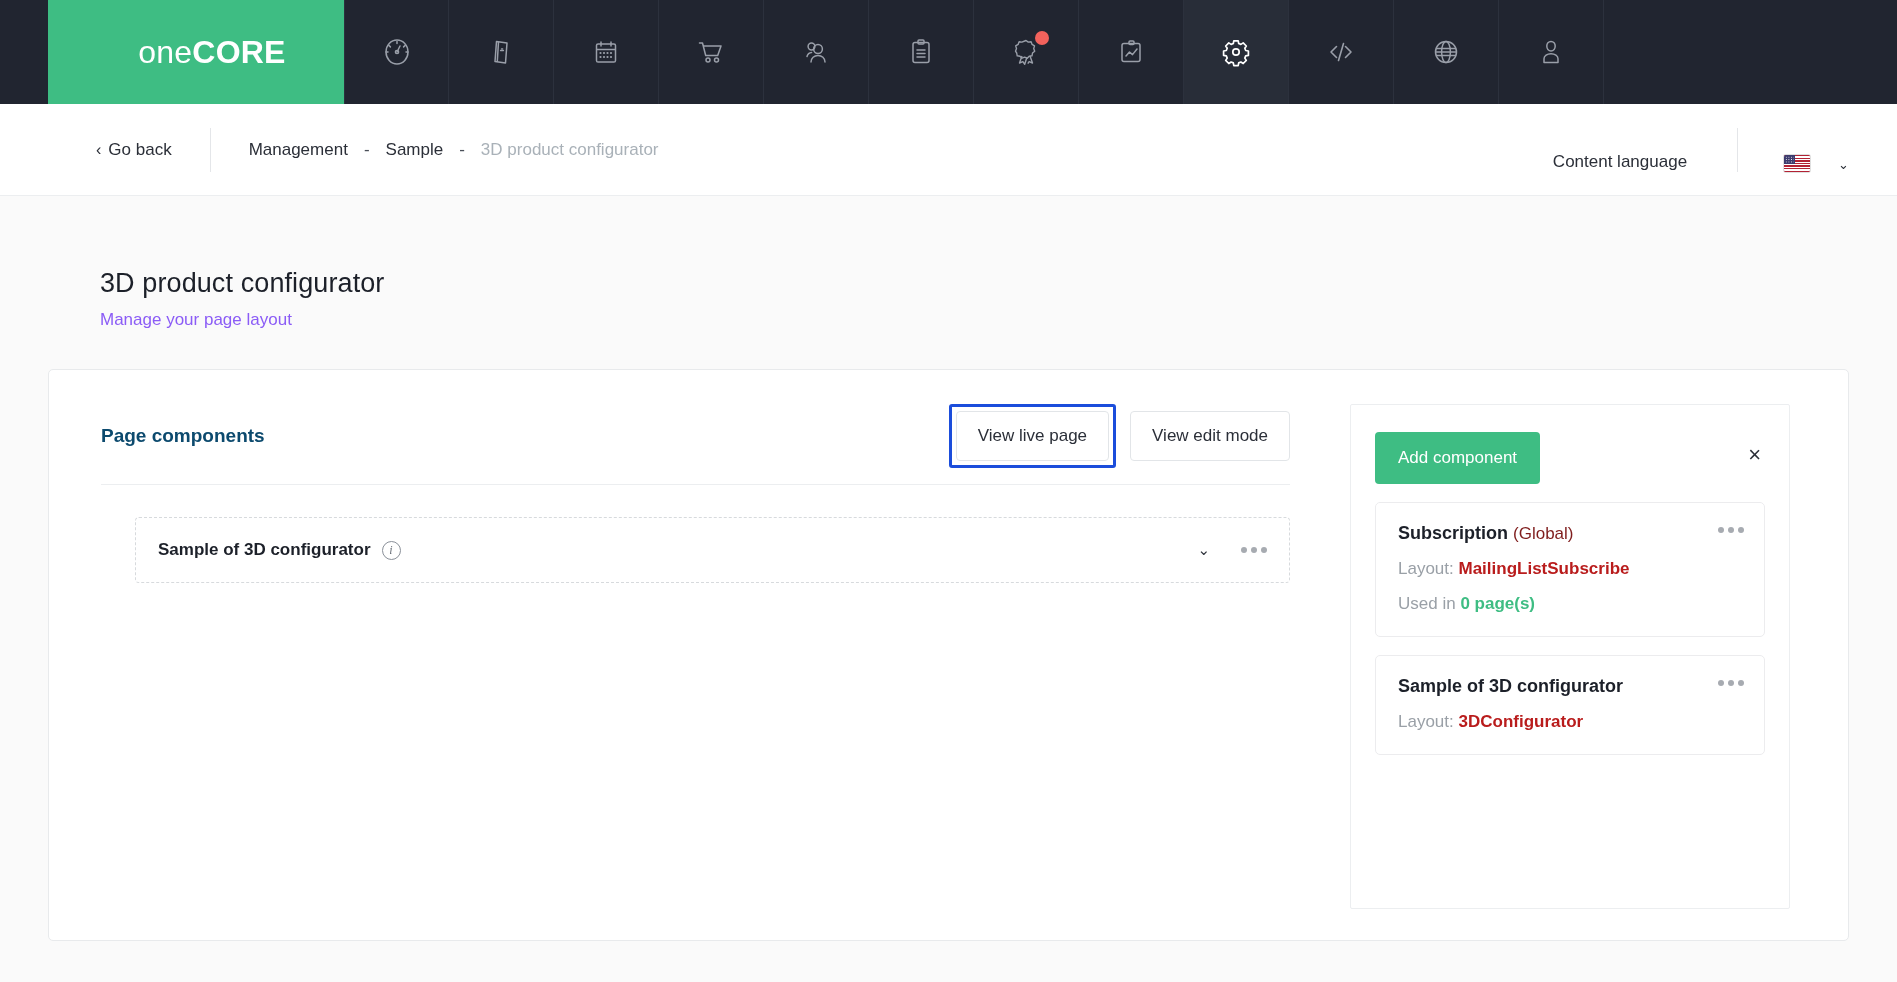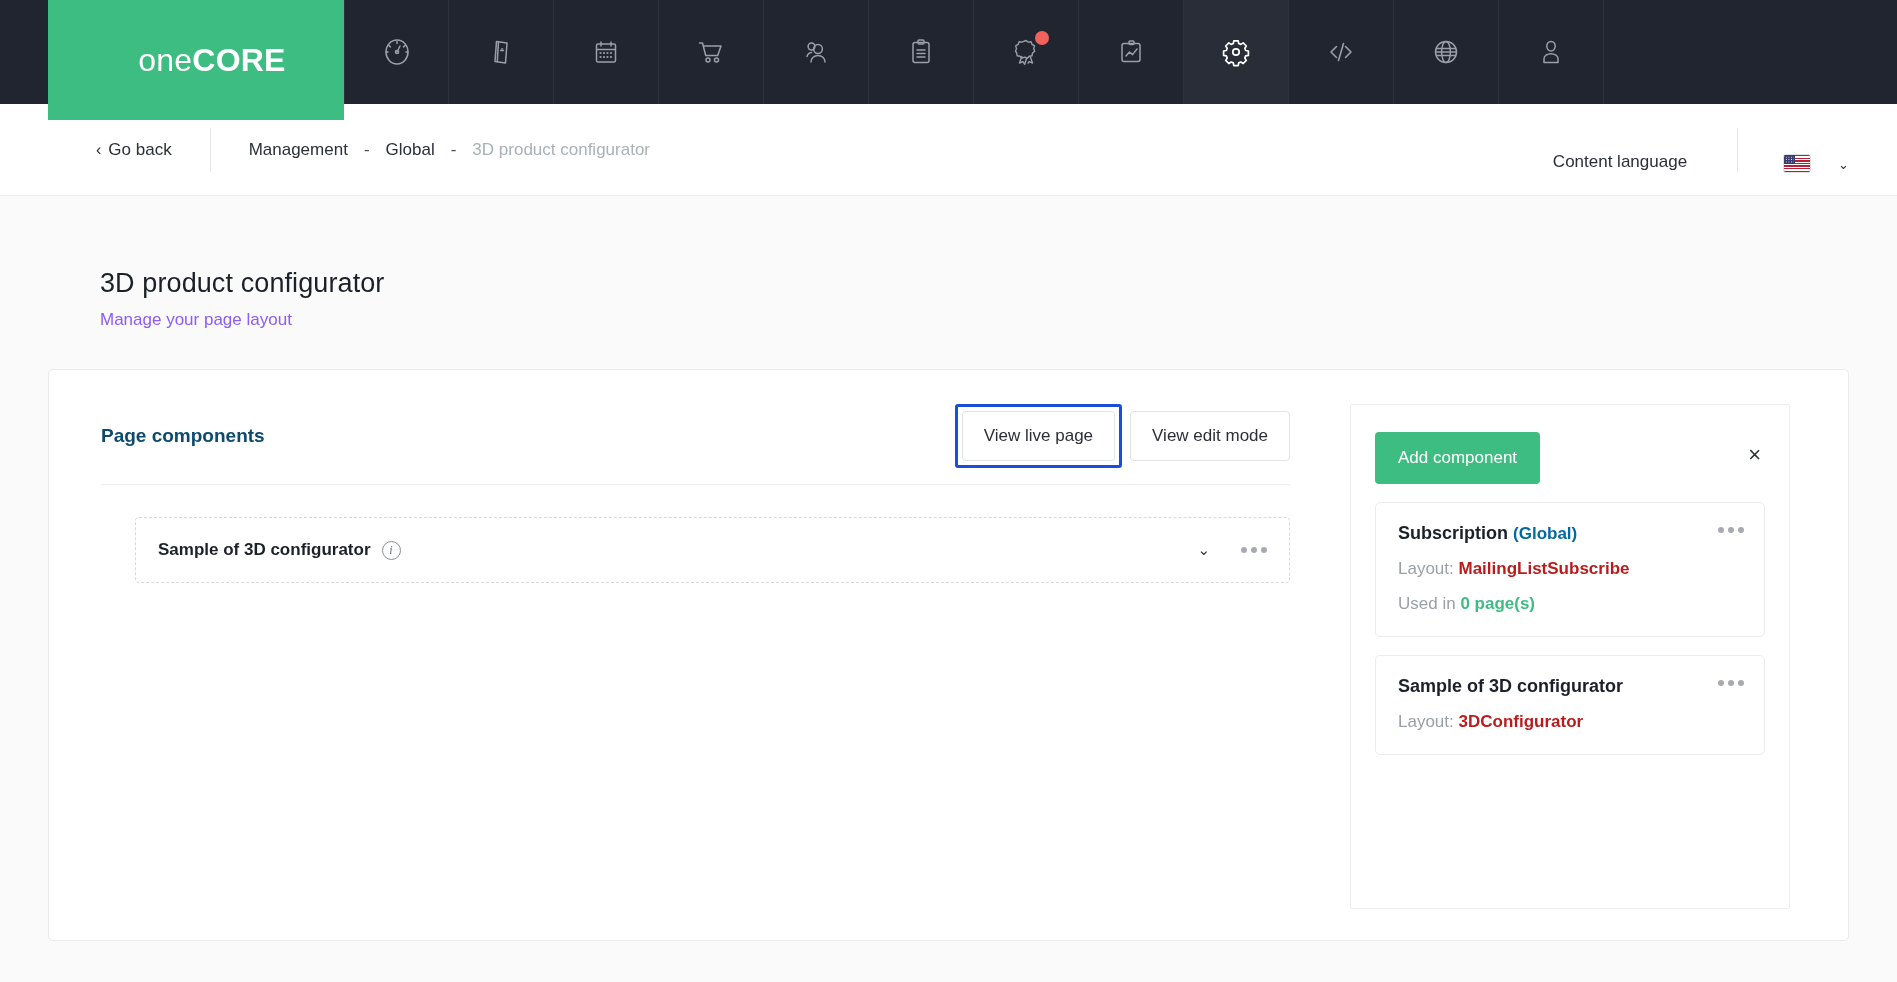--- a/index.html
+++ b/index.html
@@ -11,21 +11,21 @@
     overflow: hidden;
   }
 
   
   .topnav {
     display: flex; align-items: stretch;
     height: 104px; width: 100%;
     background: #212530;
   }
   .logo {
-    width: 296px; min-width: 296px; height: 120px;
+    width: 296px; min-width: 296px; height: 104px;
     background: #3ebd83;
     display: flex; align-items: center; justify-content: center;
     margin-left: 48px;
     padding-left: 32px;
   }
   .logo-text { font-size: 32px; color: #ffffff; letter-spacing: .2px; }
   .logo-text .light { font-weight: 300; }
   .logo-text .bold  { font-weight: 700; }
 
   .nav-items { display: flex; align-items: stretch; }
@@ -107,21 +107,21 @@
     height: 572px;
     display: flex;
     overflow: hidden;
   }
   .left-col { flex: 1; padding: 34px 0 0 0; min-width: 0; }
   .left-head {
     display: flex; align-items: center;
     padding: 0 30px 0 52px; height: 64px;
   }
   .left-title { font-size: 19px; font-weight: 700; color: #0c4a6e; }
-  .view-btns { margin-left: auto; display: flex; align-items: center; gap: 8px; }
+  .view-btns { margin-left: auto; display: flex; align-items: center; gap: 14px; }
   .vbtn {
     border: 1px solid #e2e5e8; background: #fff; border-radius: 4px;
     font-size: 17px; color: #2b2f38; padding: 14px 21px;
     font-family: "Liberation Sans", sans-serif; cursor: pointer; white-space: nowrap;
   }
   .vbtn-wrap.focused {
     border: 3px solid #1b4ddb; border-radius: 3px; padding: 4px;
     display: inline-block; line-height: 0;
   }
   .left-divider { height: 1px; background: #eceef0; margin: 16px 30px 0 52px; }
@@ -161,21 +161,21 @@
   .close-x {
     margin-left: auto; font-size: 22px; color: #2b2f38; cursor: pointer;
     line-height: 1; padding: 12px 4px 0 0; font-weight: 300;
   }
   .comp-card {
     border: 1px solid #ececee; border-radius: 5px;
     padding: 20px 22px 22px 22px; margin-top: 18px;
     position: relative; background: #fff;
   }
   .comp-card .cc-title { font-size: 18px; font-weight: 700; color: #1c2029; }
-  .comp-card .cc-tag { color: #0369a1; font-weight: 700; font-size: 17px; }
+  .comp-card .cc-tag { color: #7f1d1d; font-weight: 400; font-size: 17px; }
   .comp-card .cc-line { font-size: 17px; color: #9aa0a7; margin-top: 15px; }
   .comp-card .cc-line b { color: #b91c1c; font-weight: 700; }
   .comp-card .cc-line .green { color: #3ebd83; font-weight: 700; }
   .cc-dots { position: absolute; right: 20px; top: 24px; display: flex; gap: 4px; cursor: pointer; }
   .cc-dots i { width: 6px; height: 6px; border-radius: 50%; background: #a7abb1; display: block; }
 </style>
 </head>
 <body>
 
 <div class="topnav">
@@ -289,21 +289,21 @@
   <div class="goback">
     <span class="chev">‹</span>
     <span>Go back</span>
   </div>
 
   <div class="crumb-div"></div>
 
   <div class="crumbs">
     <span class="item">Management</span>
     <span class="sep">-</span>
-    <span class="item">Global</span>
+    <span class="item">Sample</span>
     <span class="sep">-</span>
     <span class="item current">3D product configurator</span>
   </div>
 
   <div class="crumb-right">
     <span class="lang-label">Content language</span>
     <span class="lang-div"></span>
     <span class="flag">
       <span class="stripes"></span>
       <span class="canton"></span>

